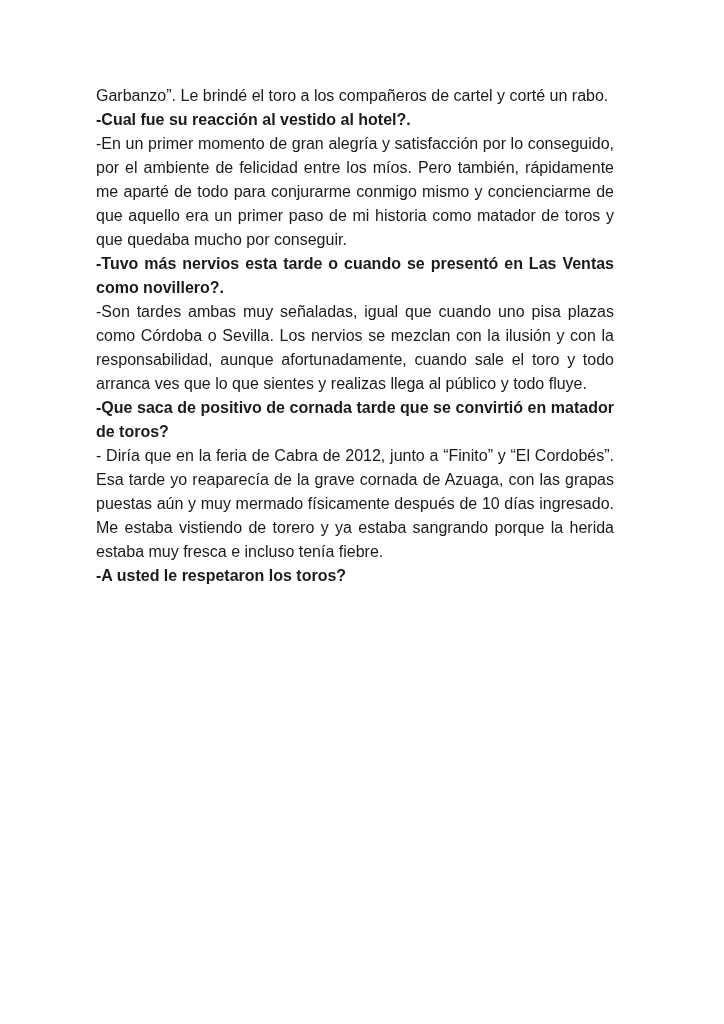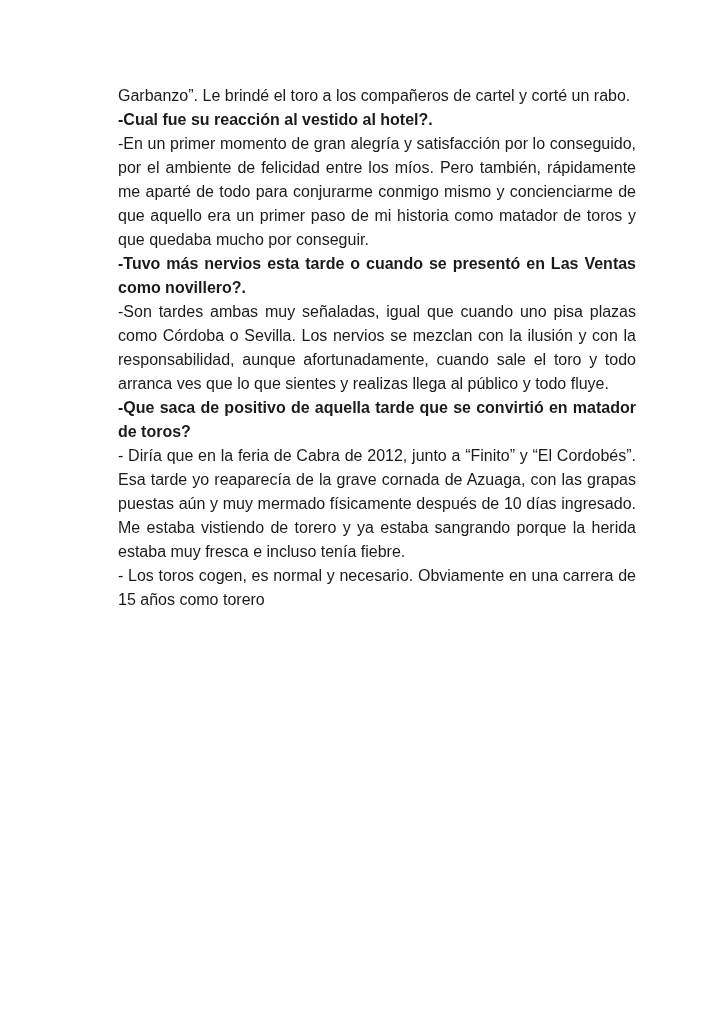--- a/index.html
+++ b/index.html
@@ -10,21 +10,21 @@
   .page {
     position: relative;
     width: 724px;
     height: 1024px;
     background: #ffffff;
     overflow: hidden;
     box-sizing: border-box;
   }
   .text-block {
     position: absolute;
-    left: 118px;
+    left: 96px;
     top: 84px;
     width: 518px;
     font-family: "Liberation Sans", "DejaVu Sans", sans-serif;
     font-size: 16px;
     line-height: 24px;
     color: #1b1b1b;
     text-align: justify;
   }
   .text-block p {
     margin: 0;
@@ -37,17 +37,17 @@
 </head>
 <body>
 
 <div class="page">
   <div class="text-block">
     <p class="a">Garbanzo”. Le brindé el toro a los compañeros de cartel y corté un rabo.</p>
     <p class="q">-Cual fue su reacción al vestido al hotel?.</p>
     <p class="a">-En un primer momento de gran alegría y satisfacción por lo conseguido, por el ambiente de felicidad entre los míos. Pero también, rápidamente me aparté de todo para conjurarme conmigo mismo y concienciarme de que aquello era un primer paso de mi historia como matador de toros y que quedaba mucho por conseguir.</p>
     <p class="q">-Tuvo más nervios esta tarde o cuando se presentó en Las Ventas como novillero?.</p>
     <p class="a">-Son tardes ambas muy señaladas, igual que cuando uno pisa plazas como Córdoba o Sevilla. Los nervios se mezclan con la ilusión y con la responsabilidad, aunque afortunadamente, cuando sale el toro y todo arranca ves que lo que sientes y realizas llega al público y todo fluye.</p>
-    <p class="q">-Que saca de positivo de aquella tarde que se convirtió en matador de toros?</p>
+    <p class="q">-Que saca de positivo de cornada tarde que se convirtió en matador de toros?</p>
     <p class="a">- Diría que en la feria de Cabra de 2012, junto a “Finito” y “El Cordobés”. Esa tarde yo reaparecía de la grave cornada de Azuaga, con las grapas puestas aún y muy mermado físicamente después de 10 días ingresado. Me estaba vistiendo de torero y ya estaba sangrando porque la herida estaba muy fresca e incluso tenía fiebre.</p>
-    <p class="a">- Los toros cogen, es normal y necesario. Obviamente en una carrera de 15 años como torero</p>
+    <p class="q">-A usted le respetaron los toros?</p>
   </div>
 </div>
 
 </body></html>

